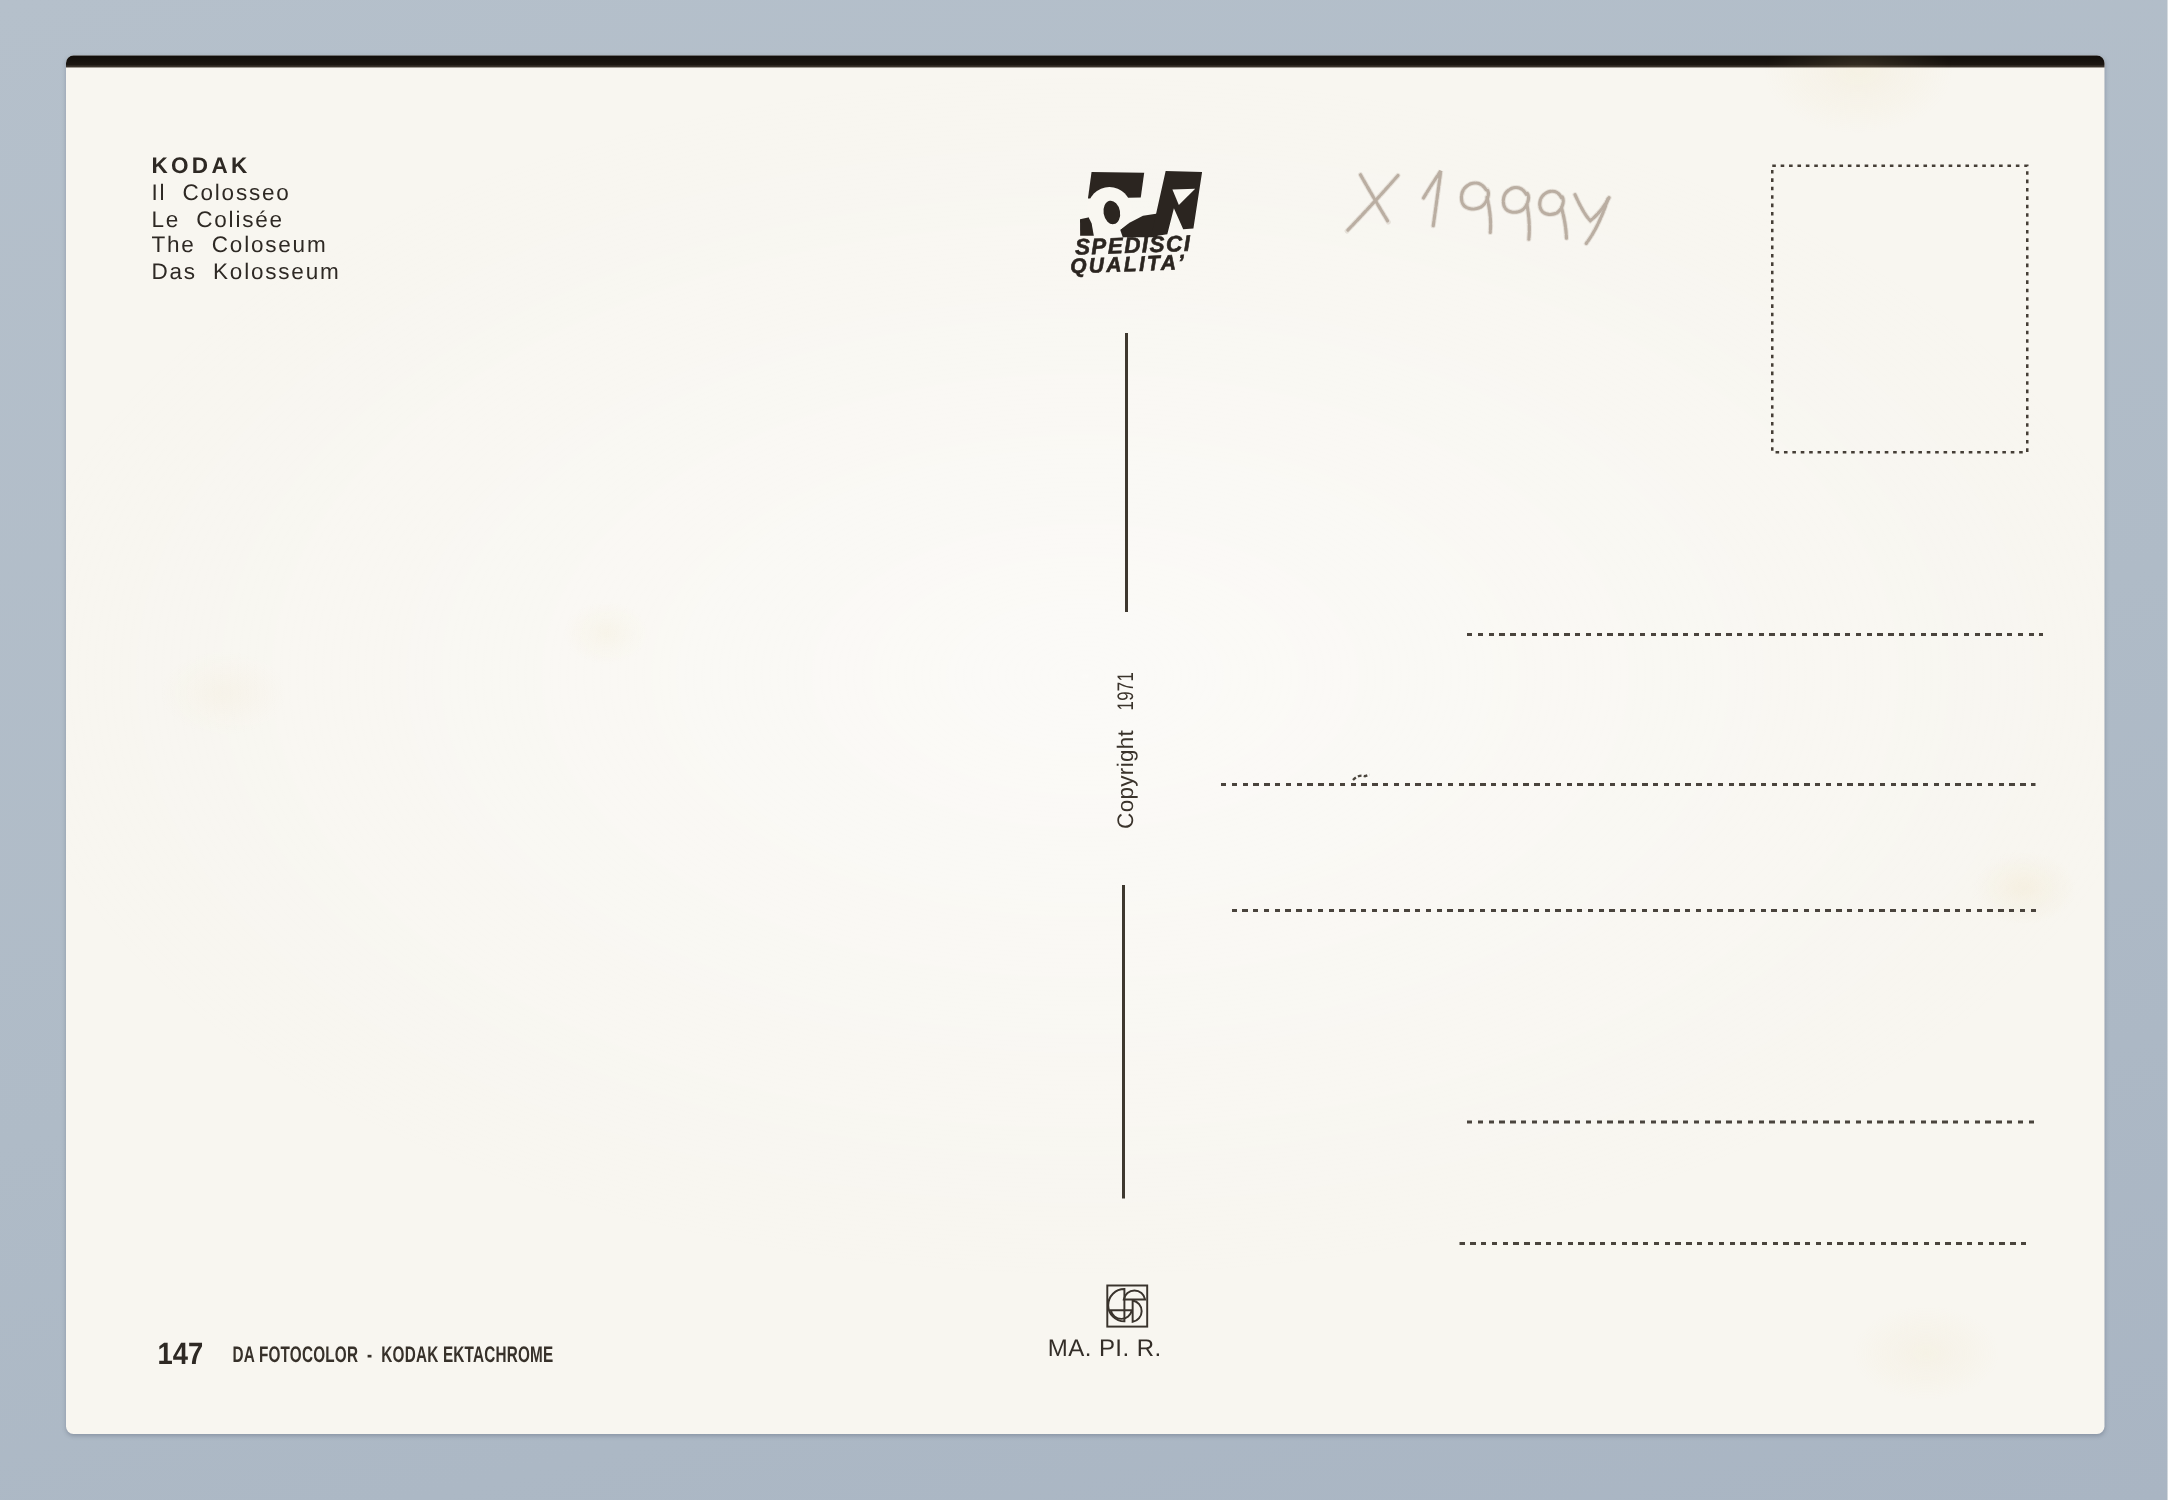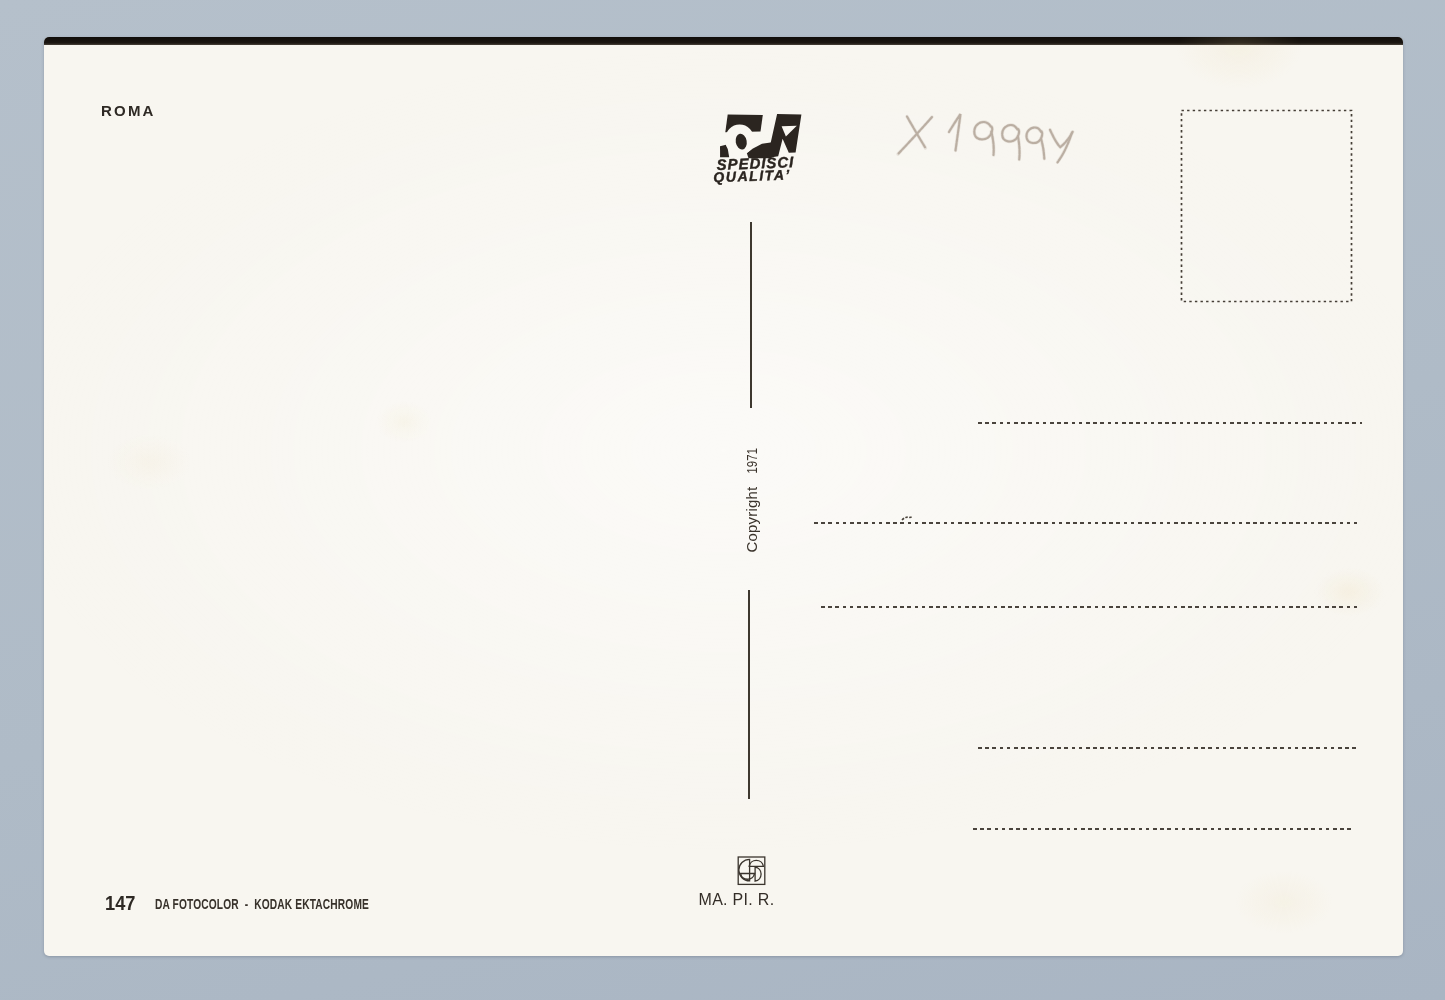--- a/index.html
+++ b/index.html
@@ -17,21 +17,22 @@
 
 <div class="abs" style="left:44px;top:37px;width:1359px;height:919px;border-radius:5px;background:
 radial-gradient(ellipse 90px 60px at 1195px 10px, rgba(232,210,150,0.13), rgba(232,210,150,0) 70%),
 radial-gradient(ellipse 50px 35px at 1305px 555px, rgba(235,214,160,0.18), rgba(235,214,160,0) 70%),
 radial-gradient(ellipse 40px 30px at 360px 385px, rgba(235,214,160,0.12), rgba(235,214,160,0) 70%),
 radial-gradient(ellipse 60px 40px at 105px 425px, rgba(230,212,165,0.1), rgba(230,212,165,0) 70%),
 radial-gradient(ellipse 70px 45px at 1240px 865px, rgba(234,214,160,0.12), rgba(234,214,160,0) 70%),
 radial-gradient(ellipse 900px 500px at 50% 45%, rgba(255,255,255,0.5), rgba(255,255,255,0) 80%);"></div>
 
 <div class="abs" style="left:101px;top:102px;color:#2e2924;">
-  <div style="font-size:15px;font-weight:bold;letter-spacing:2.2px;line-height:17.3px;">ROMA</div>
+  <div style="font-size:15px;font-weight:bold;letter-spacing:2.2px;line-height:17.3px;">KODAK</div>
+  <div style="font-size:15px;letter-spacing:1.2px;line-height:17.8px;margin-top:0.5px;">Il&nbsp;&nbsp;Colosseo<br>Le&nbsp;&nbsp;Colisée<br>The&nbsp;&nbsp;Coloseum<br>Das&nbsp;&nbsp;Kolosseum</div>
 </div>
 
 <svg class="abs" style="left:705px;top:105px;" width="105" height="90" viewBox="0 0 105 90">
   <g fill="#2b2520">
 
     <path d="M22.7,9.6 L57.8,10.1 L55.5,26.6 L20.3,27.3 Z"></path>
 
     <path d="M15,41.2 L22,39.6 L24.2,52.2 L15.1,52.2 Z"></path>
 
     <path d="M41.8,48.1 L48,43.5 L57,38.8 L69,37.0 L66.5,53.2 L43.5,53.2 Z"></path>

